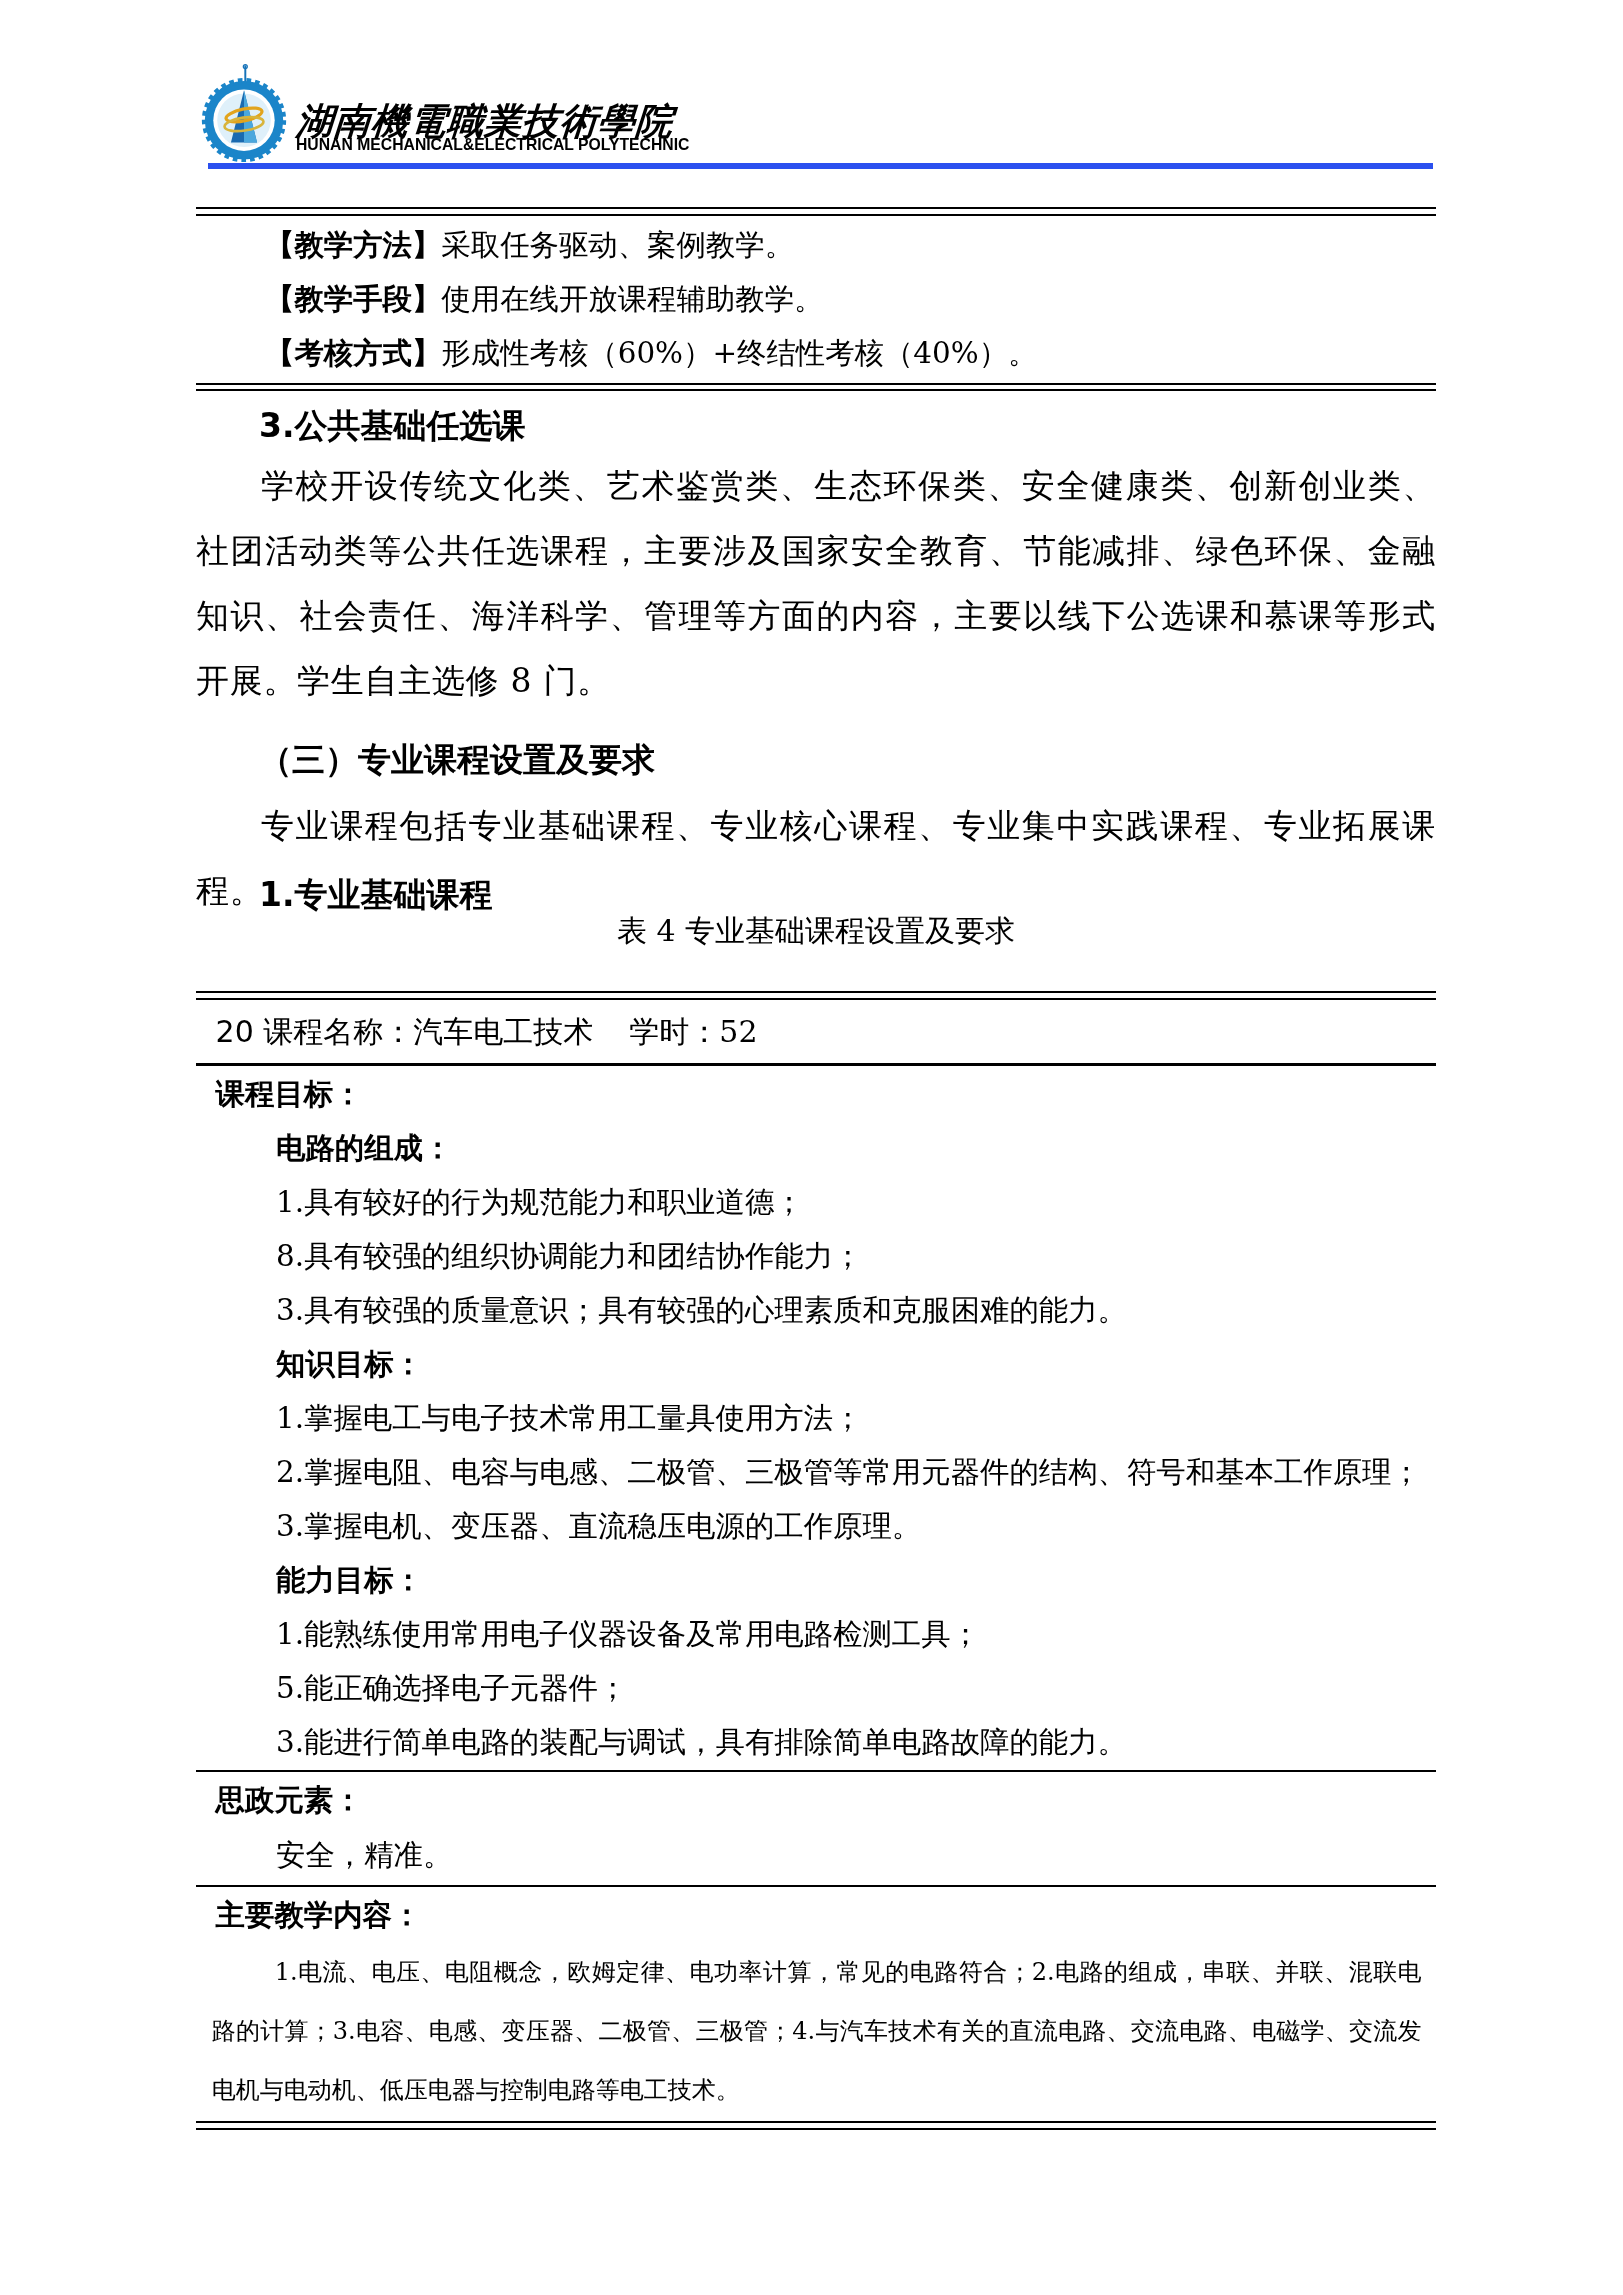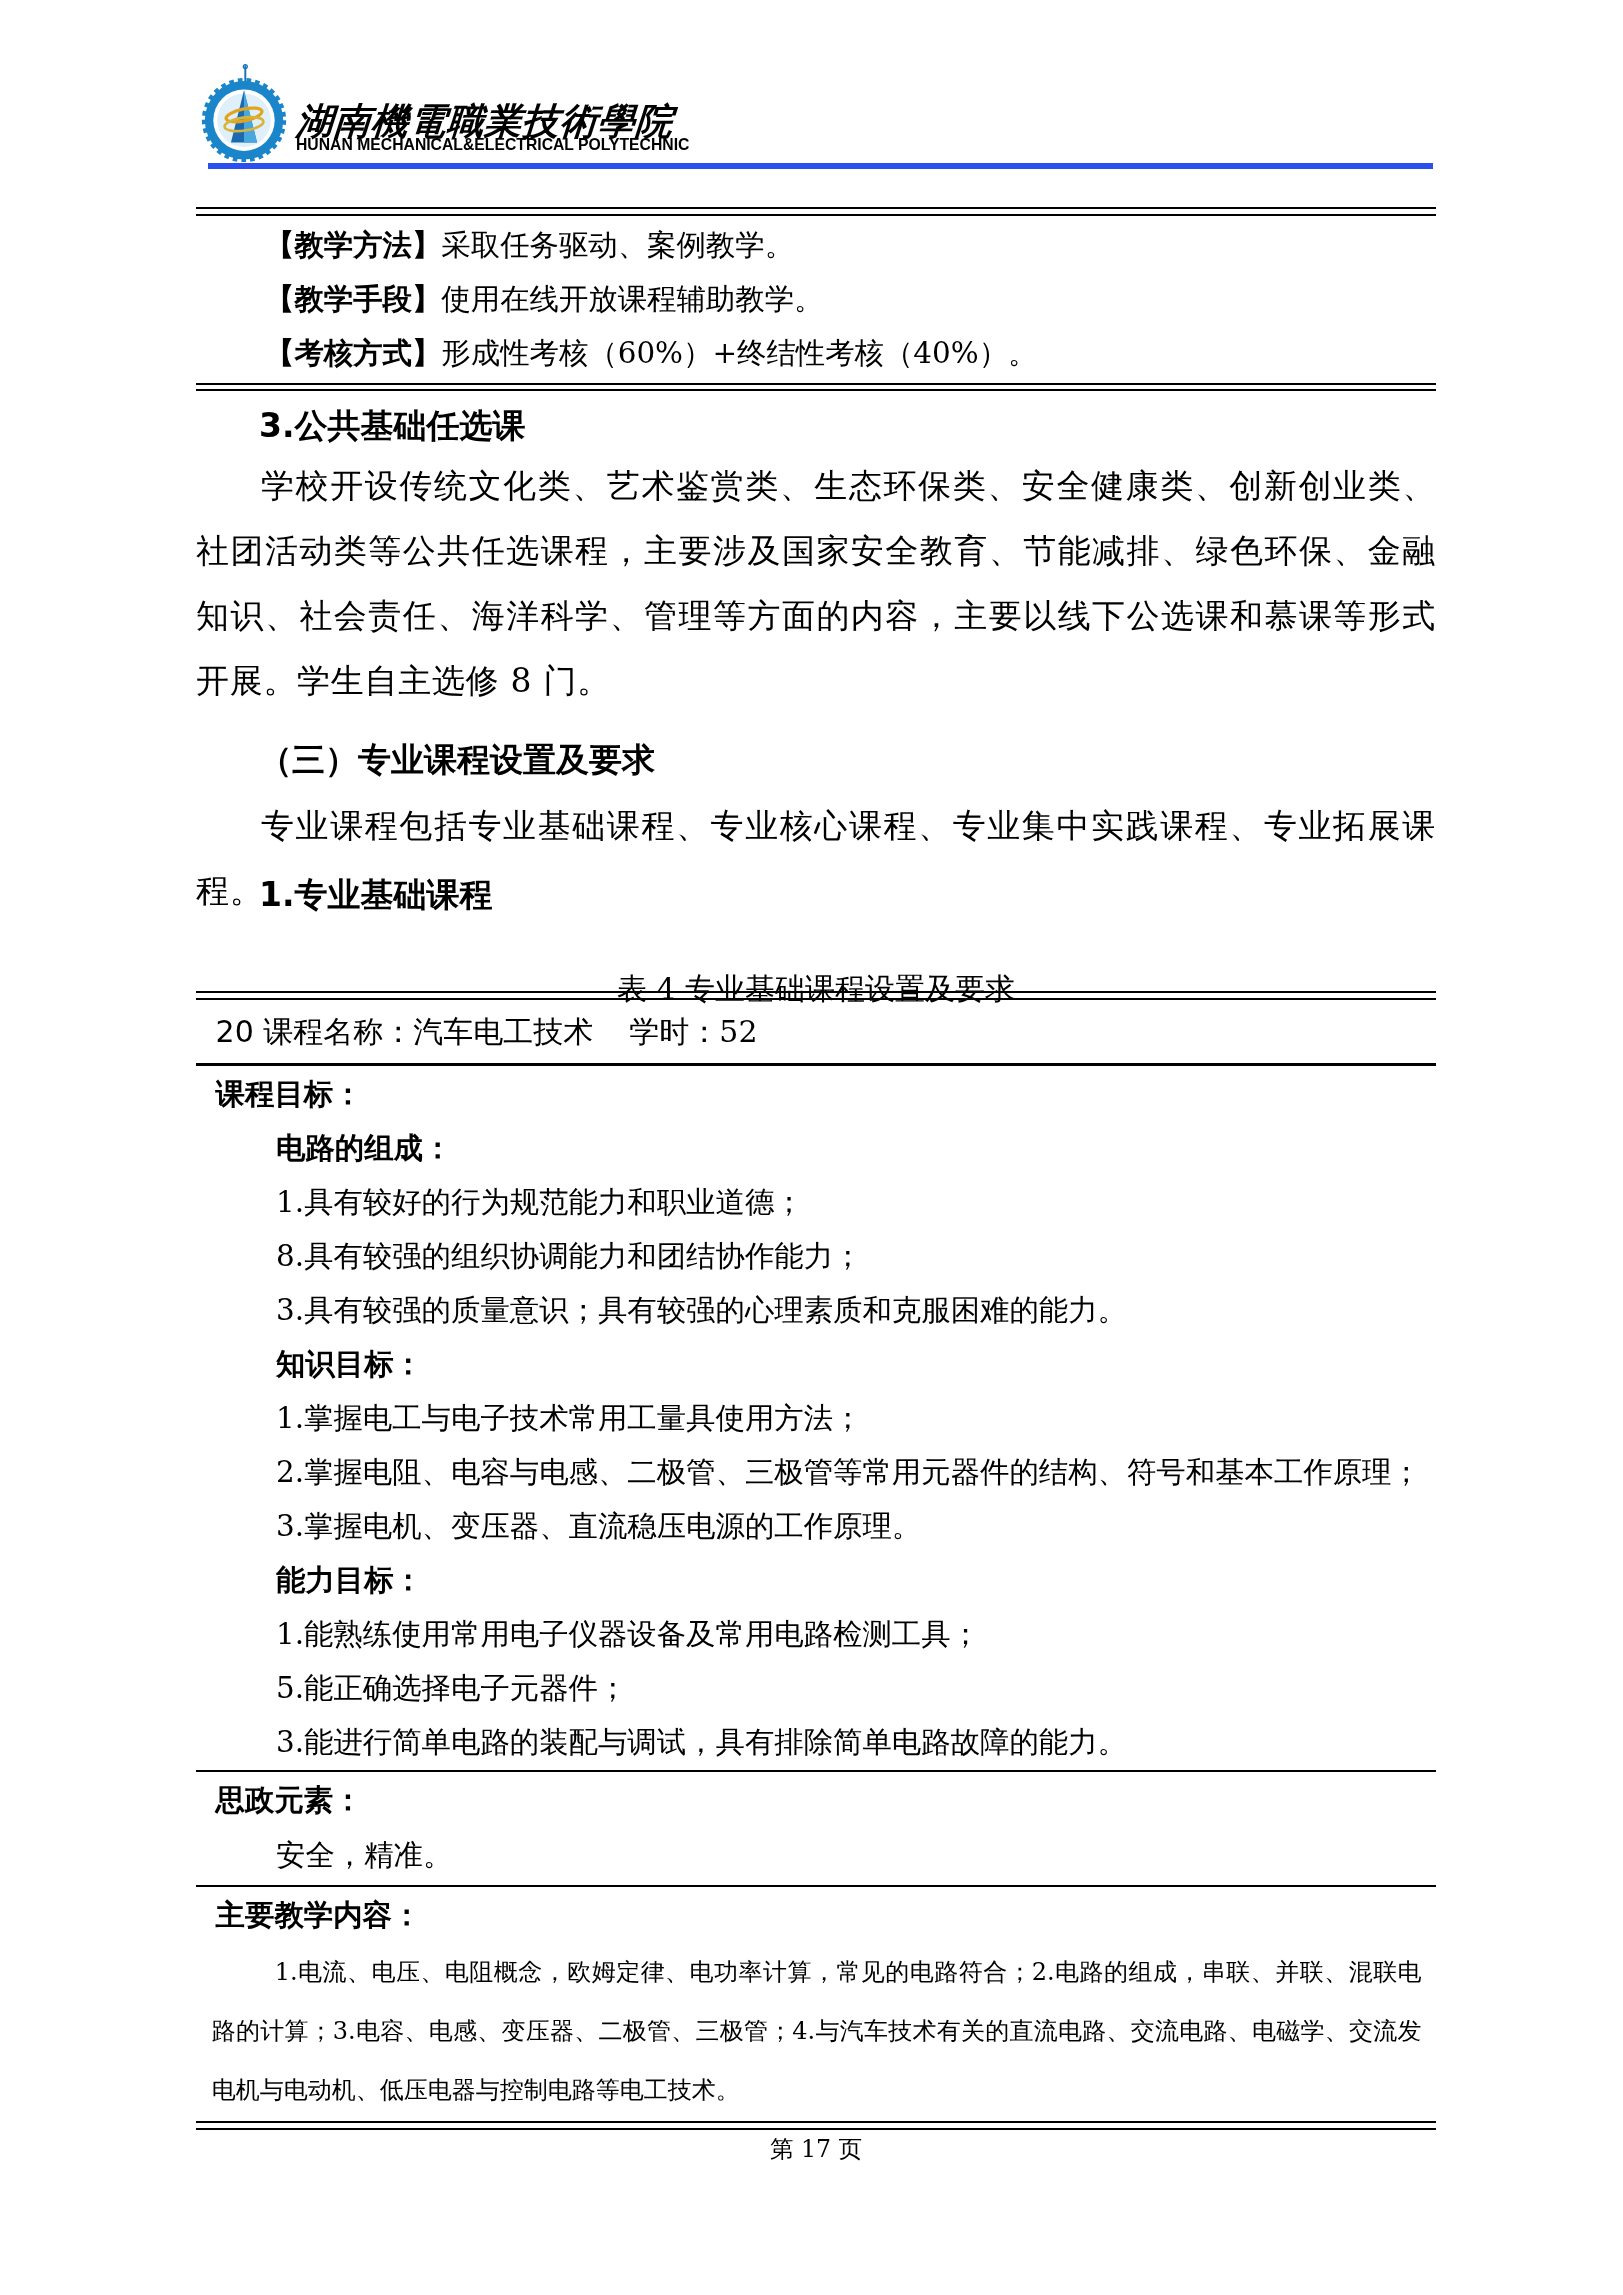--- a/index.html
+++ b/index.html
@@ -93,21 +93,21 @@
     </div>
     <div class="dbl"></div>
   </div>
 
   <div class="col h-bold hei" style="top:400px">3.公共基础任选课</div>
   <div class="col body-p" style="top:453px">学校开设传统文化类、艺术鉴赏类、生态环保类、安全健康类、创新创业类、社团活动类等公共任选课程，主要涉及国家安全教育、节能减排、绿色环保、金融知识、社会责任、海洋科学、管理等方面的内容，主要以线下公选课和慕课等形式开展。学生自主选修 8 门。</div>
 
   <div class="col h-bold hei" style="top:734px">（三）专业课程设置及要求</div>
   <div class="col body-p" style="top:793px">专业课程包括专业基础课程、专业核心课程、专业集中实践课程、专业拓展课程。</div>
   <div class="col h-bold hei" style="top:869px">1.专业基础课程</div>
-  <div class="col caption" style="top:966px">表 4 专业基础课程设置及要求</div>
+  <div class="col caption" style="top:908px">表 4 专业基础课程设置及要求</div>
 
   <div class="col" style="top:991px">
     <div class="dbl"></div>
 
     <div class="row-head">
       <span class="b hei">20</span>
       <span class="b hei">课程名称：</span><span>汽车电工技术</span><span class="gap"></span><span>学时：</span><span>52</span>
     </div>
     <div class="sep-thick"></div>
 
@@ -134,16 +134,15 @@
     </div>
     <div class="sep"></div>
 
     <div class="cell-mini" style="padding:1.3px 0">
       <div class="hei" style="font-weight:bold;padding-left:19.6px">主要教学内容：</div>
       <div class="content-p">1.电流、电压、电阻概念，欧姆定律、电功率计算，常见的电路符合；2.电路的组成，串联、并联、混联电路的计算；3.电容、电感、变压器、二极管、三极管；4.与汽车技术有关的直流电路、交流电路、电磁学、交流发电机与电动机、低压电器与控制电路等电工技术。</div>
     </div>
     <div class="dbl"></div>
   </div>
 
-  <div class="footer">第 17 页</div>
 
 </div>
 
 
 </body></html>

